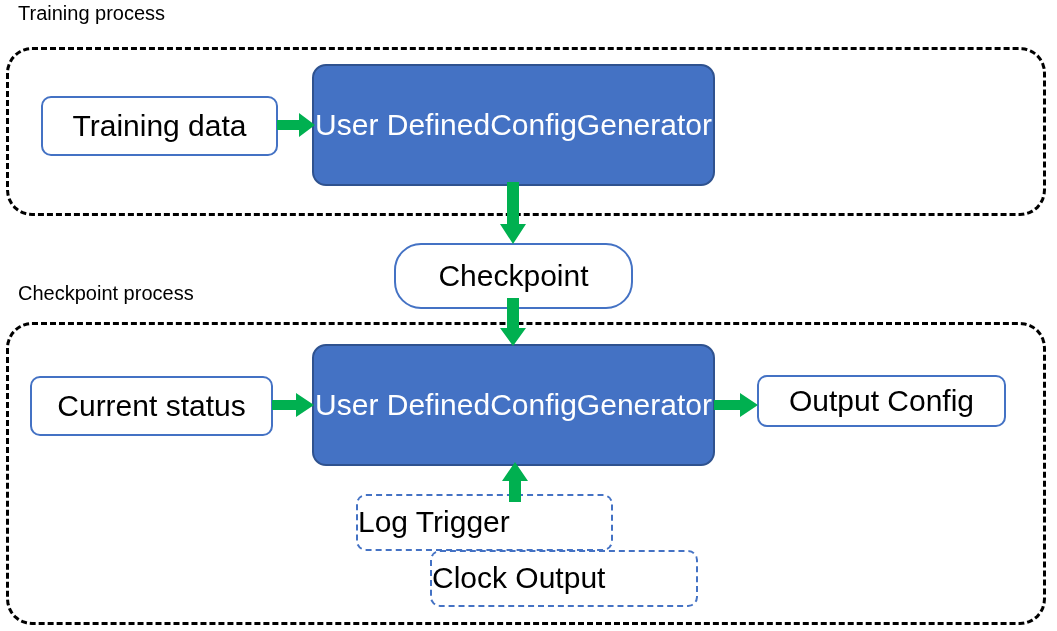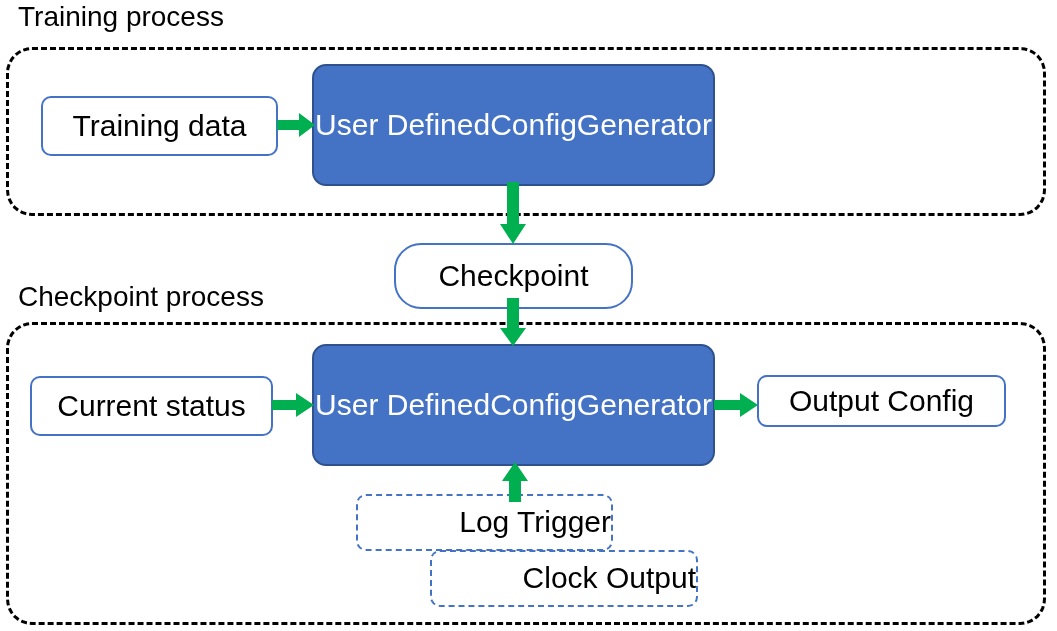--- a/index.html
+++ b/index.html
@@ -15,21 +15,21 @@
     position: relative;
     width: 1057px;
     height: 631px;
     background: #ffffff;
     overflow: hidden;
   }
 
   
   .section-title {
     position: absolute;
-    font-size: 28px;
+    font-size: 20px;
     line-height: 1.1;
     color: #000000;
     white-space: nowrap;
     font-weight: 400;
   }
   #title-training { left: 18px; top: 2px; }
   #title-inference { left: 18px; top: 282px; }
 
   
   .process-container {
@@ -95,21 +95,21 @@
 
   
   .box-dashed {
     position: absolute;
     box-sizing: border-box;
     background: transparent;
     border: 2px dashed #4472C4;
     border-radius: 10px;
     display: flex;
     align-items: center;
-    justify-content: flex-end;
+    justify-content: flex-start;
     color: #000000;
     font-size: 30px;
     line-height: 1.15;
     white-space: nowrap;
   }
   #box-log-trigger   { left: 356px; top: 494px; width: 257px; height: 57px; z-index: 2; }
   #box-clock-trigger { left: 430px; top: 550px; width: 268px; height: 57px; z-index: 1; }
 
   
   .arrow {

